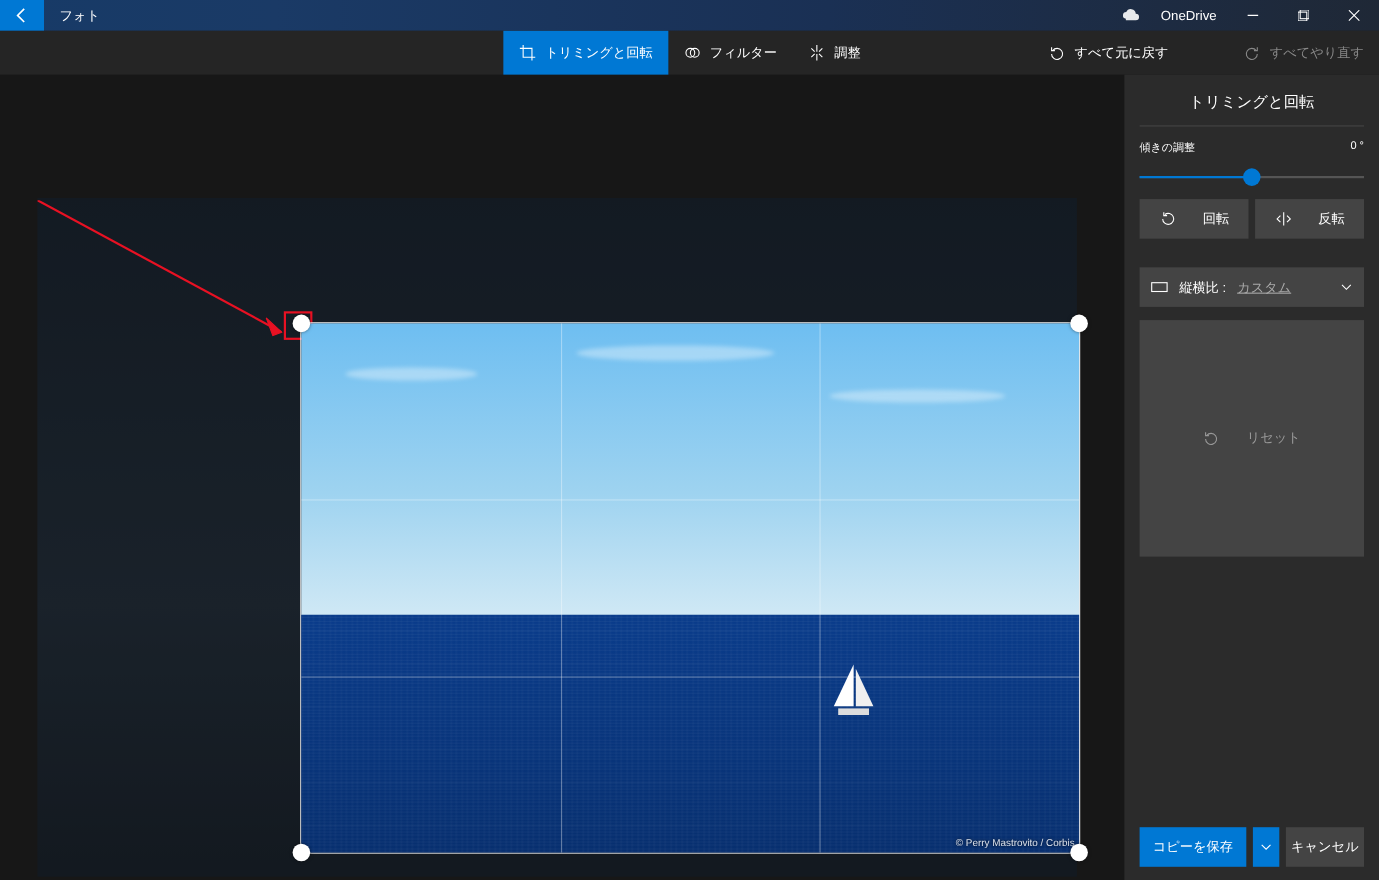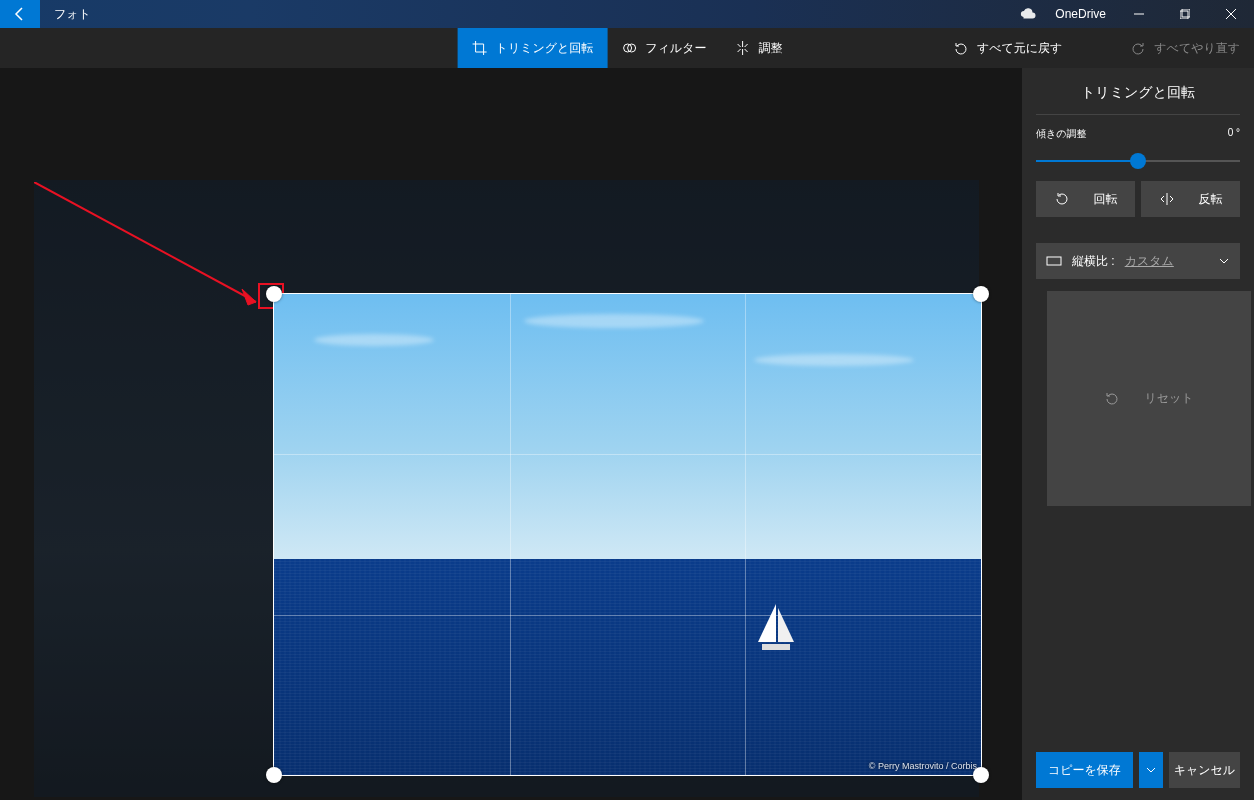--- a/index.html
+++ b/index.html
@@ -48,21 +48,21 @@
   .panel-title { font-size:14px; text-align:center; margin-top:4px; }
   .divider { height:1px; background:#444; }
   .row-lbl { display:flex; justify-content:space-between; font-size:10px; }
   .slider-wrap { position:relative; height:16px; }
   .slider-track { position:absolute; left:0; right:0; top:50%; height:2px; background:#555; transform:translateY(-50%); }
   .slider-fill { position:absolute; left:0; width:50%; top:50%; height:2px; background:#0078d4; transform:translateY(-50%); }
   .slider-thumb { position:absolute; left:50%; top:50%; width:16px; height:16px; border-radius:50%; background:#0078d4; transform:translate(-50%,-50%); cursor:grab; }
   .btn-row { display:flex; gap:6px; }
   .btn { flex:1; background:#444; height:36px; display:flex; align-items:center; justify-content:center; gap:24px; font-size:12px; cursor:pointer; }
   .btn.full { width:100%; }
-  .btn.disabled { color:#999;margin-left:11px; }
+  .btn.disabled { color:#999; }
   .dropdown { height:36px; background:#444; display:flex; align-items:center; padding:0 10px; gap:10px; font-size:12px; cursor:pointer;margin-top:14px; }
   .dropdown .dim { color:#aaa;text-decoration:underline; }
   .spacer { flex:1; }
   .footer { display:flex; gap:6px; margin-top:auto; padding-top:8px; }
   .btn.primary { background:#0078d4; flex:none; padding:0 12px; }
   .btn.split { background:#0078d4; flex:none; width:24px; padding:0; }
   .btn.sec { flex:1; }
 </style>
 </head>
 <body>

